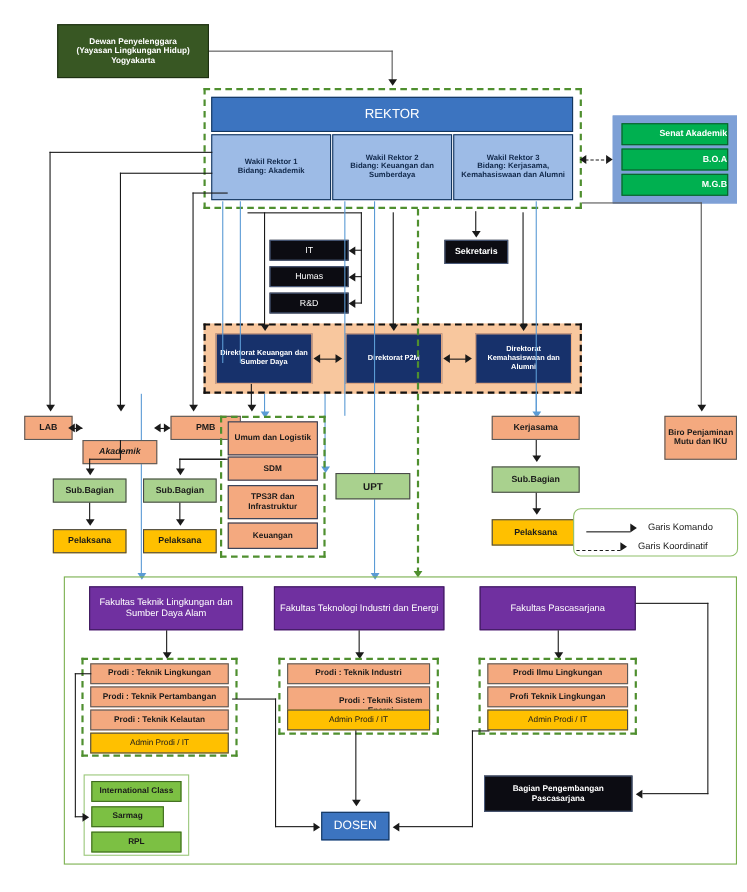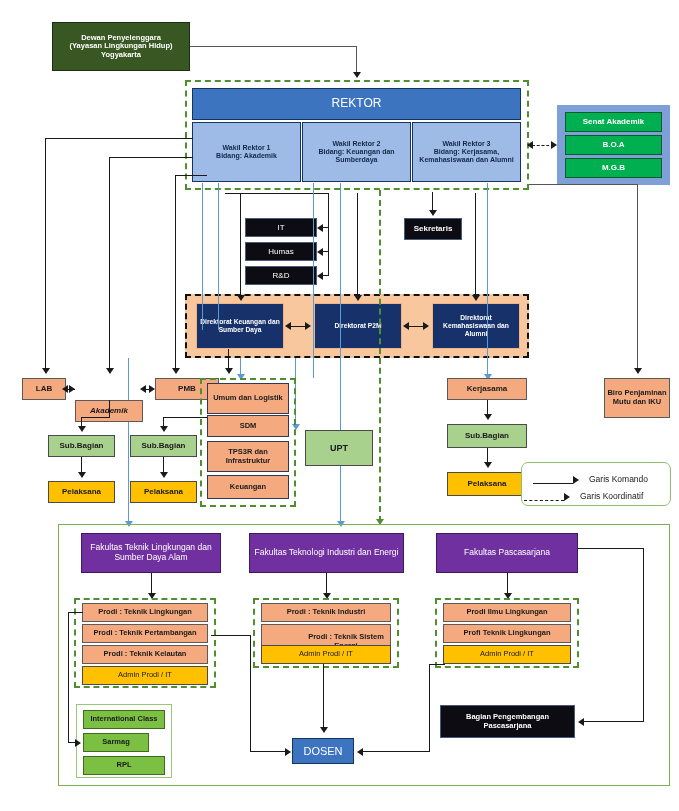--- a/index.html
+++ b/index.html
@@ -8,21 +8,21 @@
 
   .box{position:absolute;box-sizing:border-box;display:flex;align-items:center;
        justify-content:center;text-align:center;font-weight:bold;line-height:1.15;
        border:1px solid #3a3a3a;}
   .grp{position:absolute;box-sizing:border-box;}
 
   
   .c-darkgreen{background:#385723;color:#ffffff;border:1.5px solid #1d2f11;align-items:center;}
   .c-blue-hdr{background:#3c74c0;color:#ffffff;border:1.5px solid #14365e;}
   .c-blue-lt{background:#9dbbe6;color:#11284a;border:1.5px solid #14365e;}
-  .c-green{background:#00b050;color:#ffffff;border:1.5px solid #0d5c2c;}
+  .c-green{background:#00b050;color:#ffffff;border:1.5px solid #0d5c2c;justify-content:flex-end;}
   .c-black{background:#0c0c12;color:#ffffff;border:1.5px solid #4a5a7a;}
   .c-navy{background:#17316b;color:#ffffff;border:1.5px solid #f2b283;}
   .c-salmon{background:#f4a97f;color:#1a1a1a;border:1.5px solid #5a5a5a;}
   .c-sage{background:#a9d18e;color:#1a1a1a;border:1.5px solid #4a4a4a;}
   .c-amber{background:#ffc000;color:#1a1a1a;border:1.5px solid #4a4a4a;}
   .c-purple{background:#7030a0;color:#ffffff;border:1.5px solid #3e1a5c;}
   .c-lime{background:#7cc043;color:#1a1a1a;border:1.5px solid #3f6a1f;}
   .c-dosen{background:#3c74c0;color:#ffffff;border:1.5px solid #14365e;}
 
   
@@ -230,21 +230,21 @@
   <div class="box c-salmon" style="left:207px;top:441px;width:82px;height:31px;font-size:7.5px;flex-direction:column;border-color:#2b3a55;border-width:1.5px;">
     <span>TPS3R dan Infrastruktur</span>
   </div>
   <div class="box c-salmon" style="left:207px;top:475px;width:82px;height:24px;font-size:7.5px;border-color:#2b3a55;border-width:1.5px;">
     <span>Keuangan</span>
   </div>
   <div class="ln v" style="left:228px;top:349px;height:21px;"></div>
   <div class="arw down" style="left:224.5px;top:368px;"></div>
   <div class="ln h" style="left:163px;top:417px;width:44px;"></div>
 
-  <div class="box c-sage" style="left:305px;top:430px;width:68px;height:36px;font-size:9px;">
+  <div class="box c-sage" style="left:305px;top:430px;width:68px;height:24px;font-size:9px;">
     <span>UPT</span>
   </div>
 
   <div class="box c-salmon" style="left:447px;top:378px;width:80px;height:22px;font-size:8px;">
     <span>Kerjasama</span>
   </div>
   <div class="box c-sage" style="left:447px;top:424px;width:80px;height:24px;font-size:8px;">
     <span>Sub.Bagian</span>
   </div>
   <div class="box c-amber" style="left:447px;top:472px;width:80px;height:24px;font-size:8px;">

